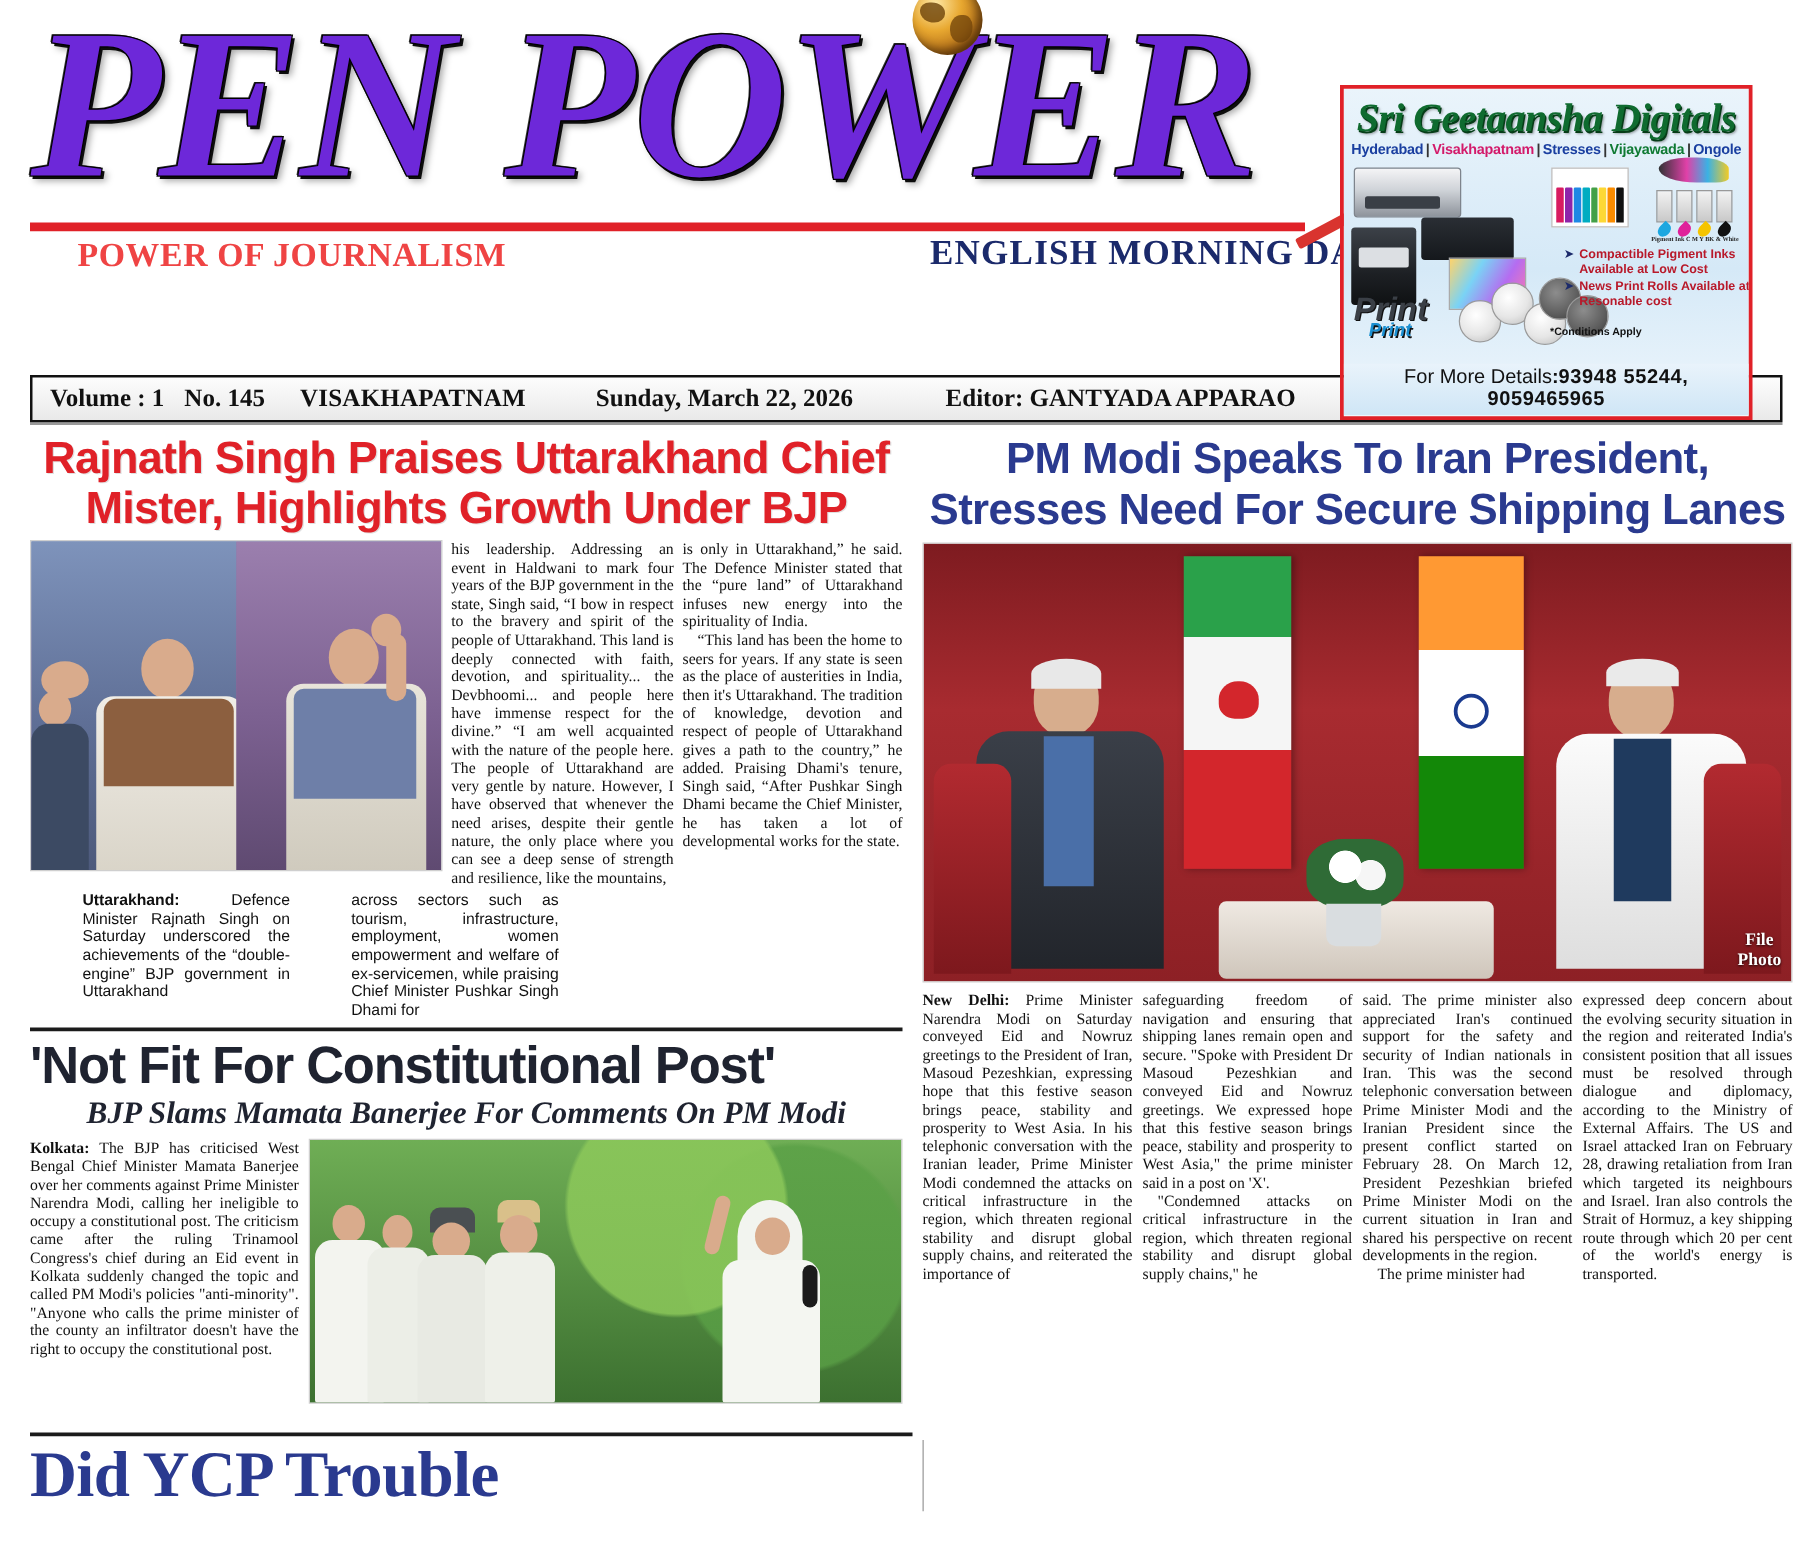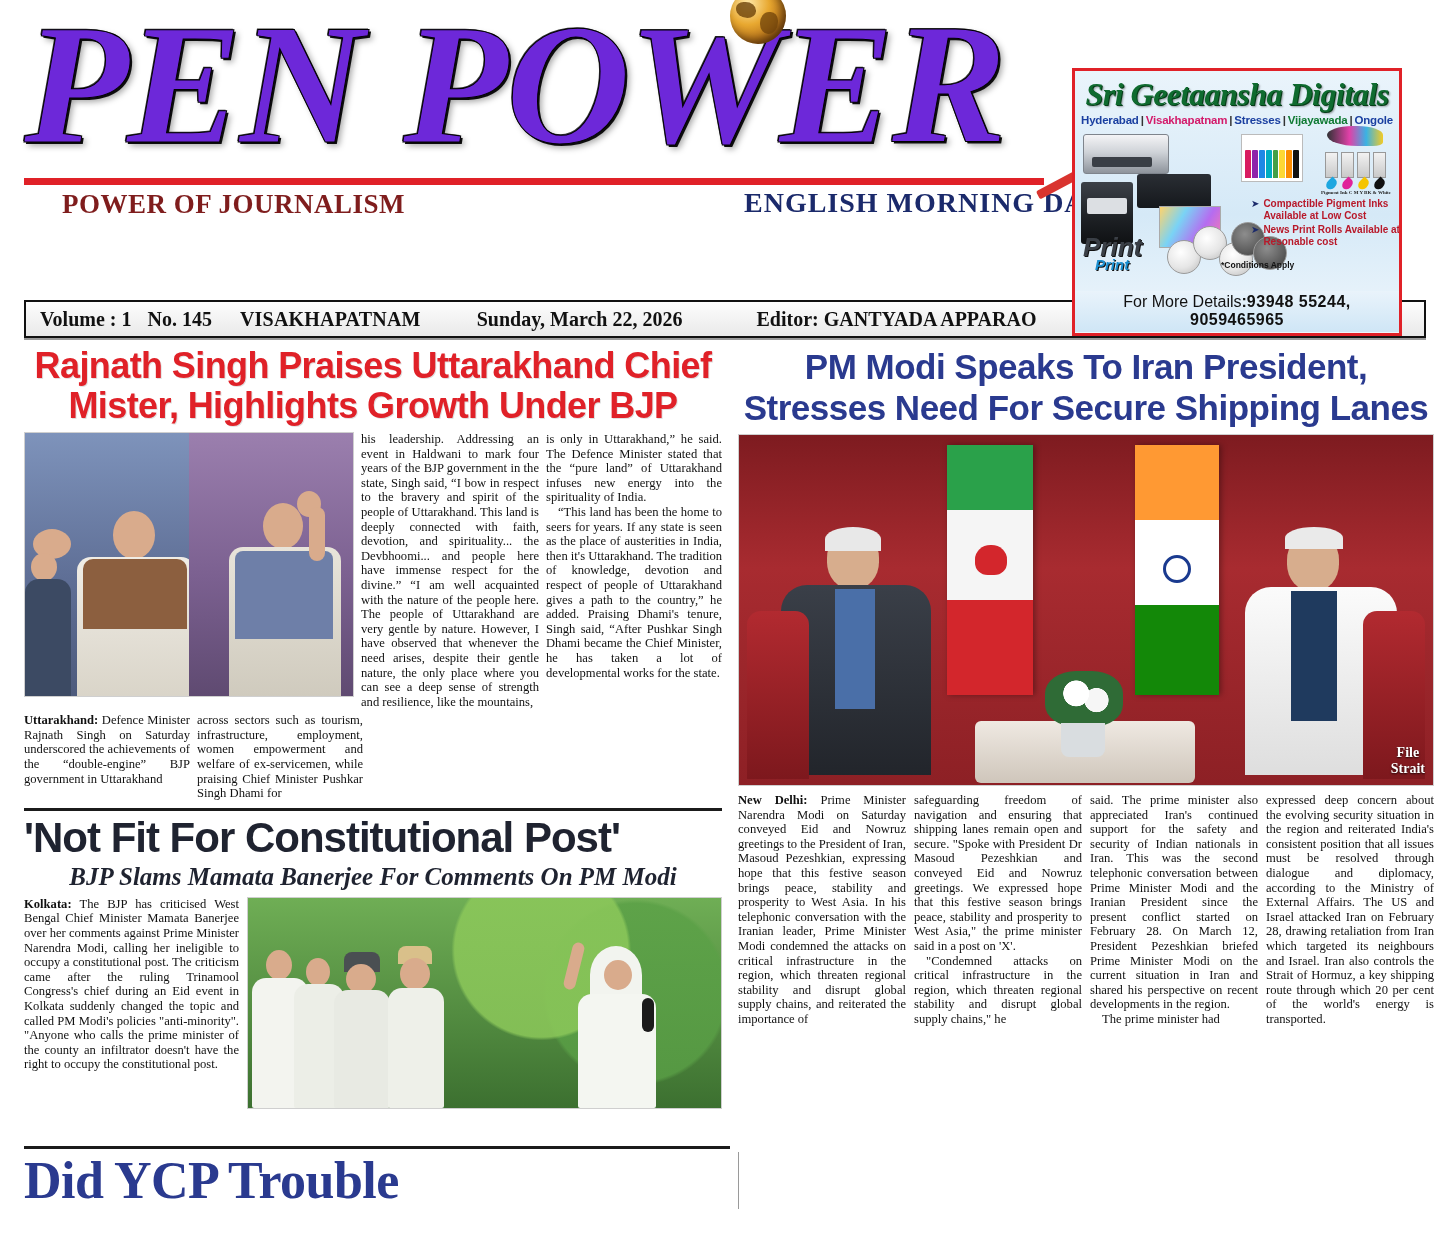--- a/index.html
+++ b/index.html
@@ -52,21 +52,21 @@
   }
   .red-rule {
     height:7px; background:#e02128; width:1020px;
     margin-top:2px; position:relative;
   }
   .tagline-row { position:relative; height:42px; }
   .tagline {
     position:absolute; left:38px; top:4px;
     font-family:"Liberation Serif", serif;
     font-weight:bold; font-size:27px; letter-spacing:.5px;
-    color:#7f1d1d;
+    color:#ef4444;
   }
   .subtitle {
     position:absolute; left:720px; top:2px;
     font-family:"Liberation Serif", serif;
     font-weight:bold; font-size:28px; letter-spacing:1px;
     color:#1b2a6b;
   }
   
   .pen-icon { position:absolute; left:1012px; top:-36px; width:92px; height:80px; }
   .pen-icon .nib {
@@ -161,21 +161,21 @@
     font-size:10px; line-height:11.5px; font-weight:bold; color:#b8192a;
   }
   .printlogo {
     position:absolute; left:8px; top:104px;
     font-family:"Liberation Sans", sans-serif;
     font-weight:bold; font-size:26px; font-style:italic;
     color:#3a3f46; text-shadow:1px 1px 0 #111;
   }
   .printlogo .sub2 { color:#1a8fd1; font-size:15px; display:block; margin-top:-7px; margin-left:12px;}
   .cond {
-    position:absolute; left:146px; top:132px;
+    position:absolute; left:165px; top:132px;
     font-family:"Liberation Sans", sans-serif;
     font-size:8.5px; font-weight:bold; color:#111;
   }
   .ad-footer {
     position:absolute; bottom:1px; left:0; right:0;
     text-align:center;
     font-family:"Liberation Sans", sans-serif;
     font-size:16px; font-weight:bold; color:#111;
     background:linear-gradient(180deg,#e9f3fb,#cfe6f6);
     padding:2px 0 3px;
@@ -229,22 +229,22 @@
   .txt-col {
     width:178px;
     font-family:"Liberation Serif", serif;
     font-size:12.6px; line-height:14.6px; text-align:justify;
     color:#111; hyphens:auto;
   }
   .txt-col.narrow { width:176px; }
   .caption-row { display:flex; gap:7px; margin-top:4px; }
   .cap-col {
     width:166px;
-    font-family:Liberation Serif, serif;
-    font-size:12.6px; line-height:14.6px; text-align:justify; color:#111;
+    font-family:Liberation Sans, sans-serif;
+    font-size:12.6px; line-height:14.6px; text-align:justify; color:#111;margin-left:42px;
   }
   .cap-col b { font-weight:bold; }
   .hr-dark { height:3px; background:#1b1b1b; margin:7px 0 4px; }
 
   .hl-black {
     font-family:"Liberation Sans", sans-serif;
     font-weight:bold; font-size:42px; line-height:46px;
     color:#1f2330; letter-spacing:-1px; margin:0 0 2px;
   }
   .hl-sub {
@@ -504,21 +504,21 @@
         <div style="position:absolute;left:552px;top:156px;width:46px;height:130px;background:#1f3a5e;"></div>
 
         <div style="position:absolute;left:8px;top:176px;width:62px;height:168px;background:linear-gradient(180deg,#b22a30,#7d181d);border-radius:14px 14px 0 0;"></div>
         <div style="position:absolute;right:8px;top:176px;width:62px;height:168px;background:linear-gradient(180deg,#b22a30,#7d181d);border-radius:14px 14px 0 0;"></div>
 
         <div style="position:absolute;left:236px;top:286px;width:220px;height:62px;background:linear-gradient(180deg,#efe9e2,#cfc6bb);border-radius:6px;"></div>
         <div style="position:absolute;left:306px;top:236px;width:78px;height:56px;background:radial-gradient(circle at 40% 40%,#ffffff 0 22%,transparent 23%),radial-gradient(circle at 66% 52%,#f6f6f6 0 20%,transparent 21%),#2f6b36;border-radius:40%;"></div>
         <div style="position:absolute;left:322px;top:288px;width:44px;height:34px;background:#d9dde0;border-radius:0 0 8px 8px;"></div>
         <div class="file-photo">
           <div>File</div>
-          <div>Strait</div>
+          <div>Photo</div>
         </div>
       </div>
 
       <div class="right-cols">
         <div class="rc">
           <b>New Delhi:</b><span> Prime Minister Narendra Modi on Saturday conveyed Eid and Nowruz greetings to the President of Iran, Masoud Pezeshkian, expressing hope that this festive season brings peace, stability and prosperity to West Asia. In his telephonic conversation with the Iranian leader, Prime Minister Modi condemned the attacks on critical infrastructure in the region, which threaten regional stability and disrupt global supply chains, and reiterated the importance of</span>
         </div>
         <div class="rc">
           <span>safeguarding freedom of navigation and ensuring that shipping lanes remain open and secure. "Spoke with President Dr Masoud Pezeshkian and conveyed Eid and Nowruz greetings. We expressed hope that this festive season brings peace, stability and prosperity to West Asia," the prime minister said in a post on 'X'.</span>
           <span style="display:block;text-indent:12px;">"Condemned attacks on critical infrastructure in the region, which threaten regional stability and disrupt global supply chains," he</span>

